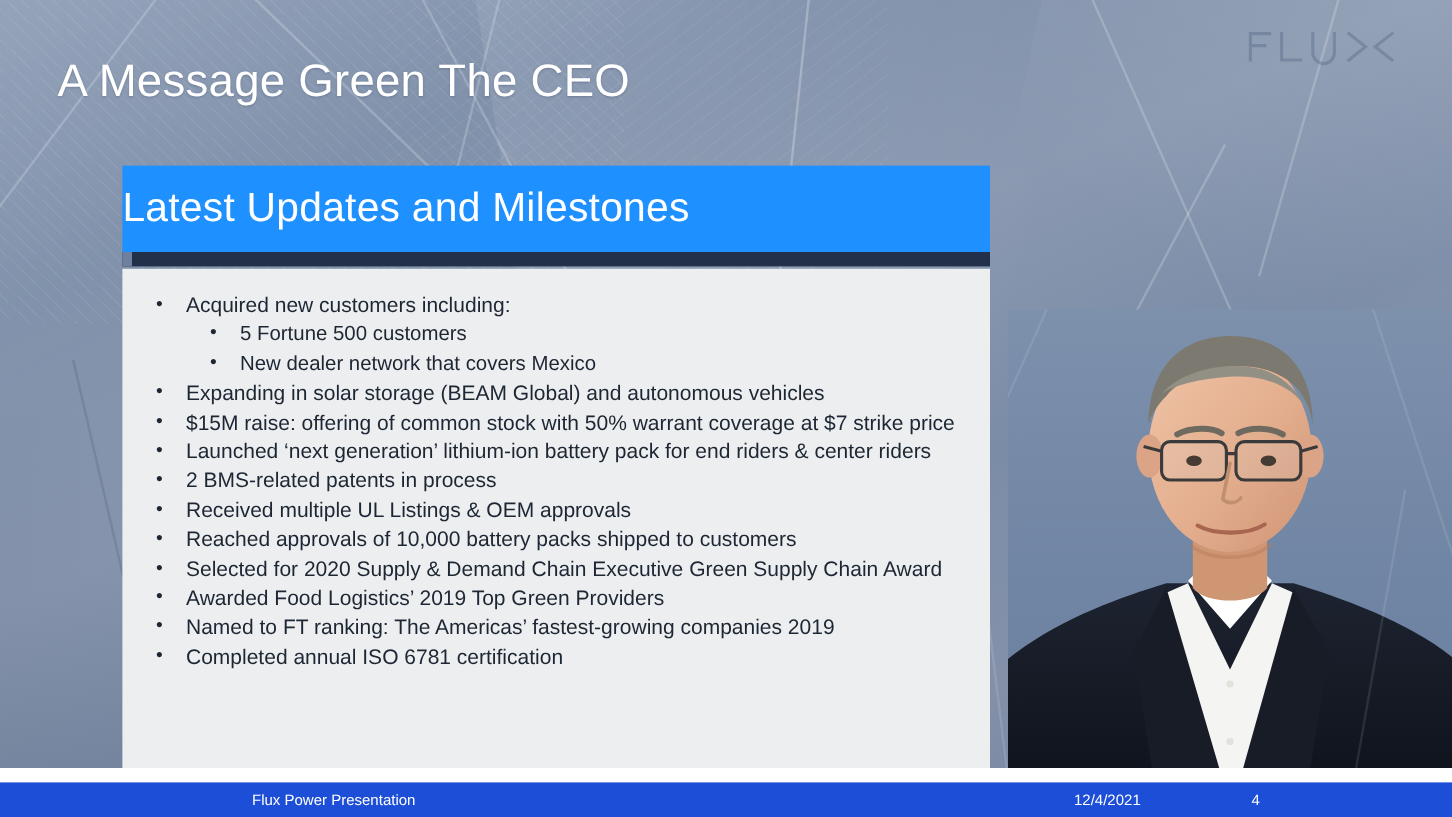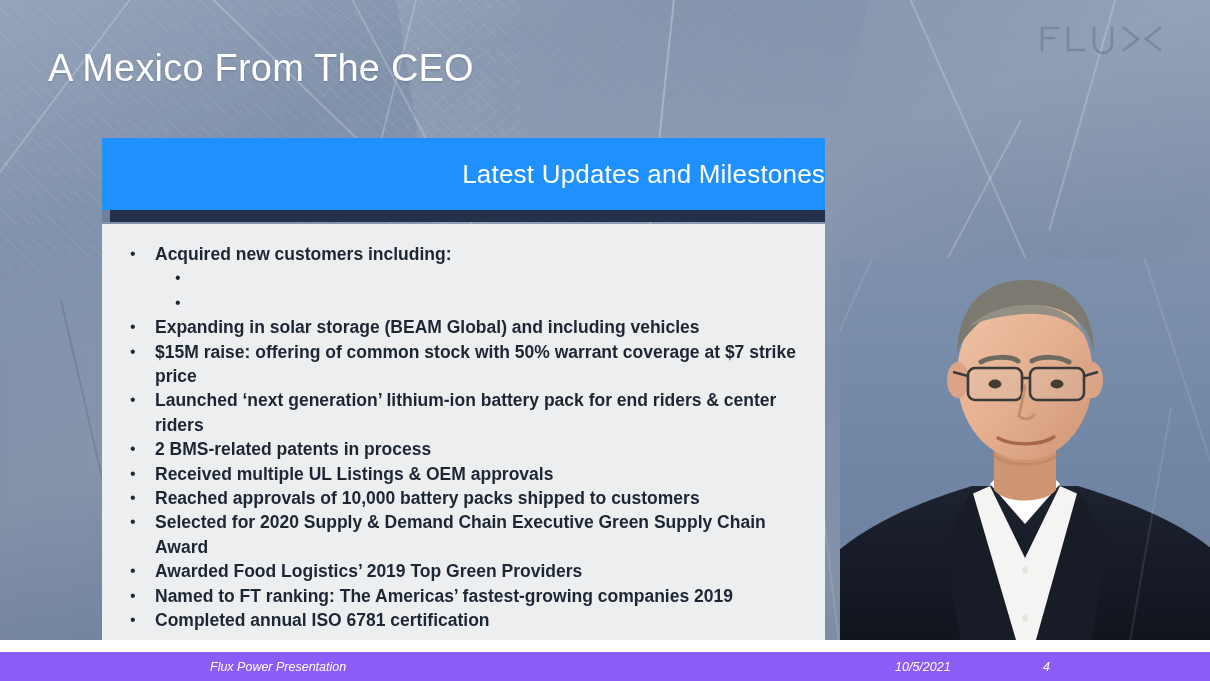--- a/index.html
+++ b/index.html
@@ -63,37 +63,37 @@
   .ceo-photo{position:absolute;left:840px;top:258px;width:370px;height:382px;overflow:hidden;
     background:linear-gradient(180deg,#7d91ad 0%,#7186a4 55%,#6b809f 100%);}
   .ceo-photo .pbg-line{position:absolute;background:rgba(255,255,255,.10);}
   .pl1{left:40px;top:-20px;width:1.5px;height:300px;transform:rotate(24deg);transform-origin:top left;}
   .pl2{left:300px;top:-10px;width:1.5px;height:260px;transform:rotate(-18deg);transform-origin:top left;}
   .pl3{left:330px;top:150px;width:1.5px;height:240px;transform:rotate(10deg);transform-origin:top left;}
 
   
   .header-band{position:absolute;left:102px;top:138px;width:723px;height:72px;background:#1e90ff;}
   .header-band .ht{position:absolute;left:0;right:0;top:50%;transform:translateY(-50%);
-    text-align:right;color:#ffffff;font-size:26px;font-weight:400;letter-spacing:.2px;}
+    text-align:left;color:#ffffff;font-size:34px;font-weight:400;letter-spacing:.2px;}
   .navy-bar{position:absolute;left:102px;top:210px;width:723px;height:12px;background:#22304a;}
   .navy-bar .cap{position:absolute;left:0;top:0;width:8px;height:12px;background:#6e80a0;}
   .content-panel{position:absolute;left:102px;top:224px;width:723px;height:416px;background:#eceef0;}
 
   
   .bullets{position:absolute;left:18px;top:18px;right:14px;}
   .bullet{display:flex;align-items:flex-start;color:#1d2633;}
   .bullet.lvl1{padding-left:10px;font-size:17.5px;line-height:24.4px;margin-bottom:0;}
   .bullet.lvl2{padding-left:55px;font-size:17px;line-height:24.4px;}
   .bullet .dot{flex:0 0 auto;font-size:16px;line-height:24.4px;color:#1d2633;}
   .bullet.lvl1 .dot{width:25px;}
   .bullet.lvl2 .dot{width:25px;}
-  .bullet .txt{flex:1 1 auto;font-weight:bold;}
-
-  
-  .footer{position:absolute;left:0;top:652px;width:1210px;height:29px;background:#8b5cf6;font-style:italic;}
+  .bullet .txt{flex:1 1 auto;}
+
+  
+  .footer{position:absolute;left:0;top:652px;width:1210px;height:29px;background:#1d4ed8;}
   .footer .f-title{position:absolute;left:210px;top:50%;transform:translateY(-50%);
     color:#ffffff;font-size:12.5px;}
   .footer .f-date{position:absolute;left:895px;top:50%;transform:translateY(-50%);
     color:#ffffff;font-size:12.5px;}
   .footer .f-page{position:absolute;left:1043px;top:50%;transform:translateY(-50%);
     color:#ffffff;font-size:12.5px;}
 </style>
 </head>
 <body>
 
@@ -128,21 +128,21 @@
         <path d="M30 6 L30 28 L46 28"></path>
 
         <path d="M56 6 L56 22 A9 9 0 0 0 74 22 L74 6"></path>
 
         <path d="M86 6 L100 17 L86 28"></path>
         <path d="M122 6 L108 17 L122 28"></path>
       </g>
     </svg>
   </div>
 
-  <div class="slide-title">A Mexico From The CEO</div>
+  <div class="slide-title">A Message Green The CEO</div>
 
   <div class="ceo-photo">
     <div class="pbg-line pl1"></div>
     <div class="pbg-line pl2"></div>
     <div class="pbg-line pl3"></div>
     <svg width="370" height="382" viewBox="0 0 370 382" xmlns="http://www.w3.org/2000/svg">
       <defs>
         <linearGradient id="skin" x1="0" y1="0" x2="1" y2="1">
           <stop offset="0%" stop-color="#f0c3a6"></stop>
           <stop offset="55%" stop-color="#e3ae8e"></stop>
@@ -212,27 +212,29 @@
   </div>
 
   <div class="content-panel">
     <div class="bullets" id="bullet-list">
         <div class="bullet lvl1">
           <span class="dot">•</span>
           <span class="txt">Acquired new customers including:</span>
         </div>
         <div class="bullet lvl2">
           <span class="dot">•</span>
+          <span class="txt">5 Fortune 500 customers</span>
         </div>
         <div class="bullet lvl2">
           <span class="dot">•</span>
-        </div>
-        <div class="bullet lvl1">
-          <span class="dot">•</span>
-          <span class="txt">Expanding in solar storage (BEAM Global) and including vehicles</span>
+          <span class="txt">New dealer network that covers Mexico</span>
+        </div>
+        <div class="bullet lvl1">
+          <span class="dot">•</span>
+          <span class="txt">Expanding in solar storage (BEAM Global) and autonomous vehicles</span>
         </div>
         <div class="bullet lvl1">
           <span class="dot">•</span>
           <span class="txt">$15M raise: offering of common stock with 50% warrant coverage at $7 strike price</span>
         </div>
         <div class="bullet lvl1">
           <span class="dot">•</span>
           <span class="txt">Launched ‘next generation’ lithium-ion battery pack for end riders &amp; center riders</span>
         </div>
         <div class="bullet lvl1">
@@ -261,17 +263,17 @@
         </div>
         <div class="bullet lvl1">
           <span class="dot">•</span>
           <span class="txt">Completed annual ISO 6781 certification</span>
         </div>
       </div>
   </div>
 
   <div class="footer">
     <div class="f-title">Flux Power Presentation</div>
-    <div class="f-date">10/5/2021</div>
+    <div class="f-date">12/4/2021</div>
     <div class="f-page">4</div>
   </div>
 
 </div>
 
 </body></html>

